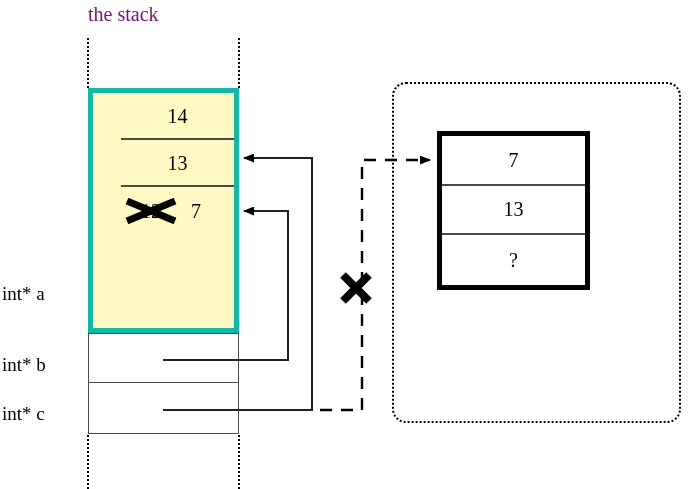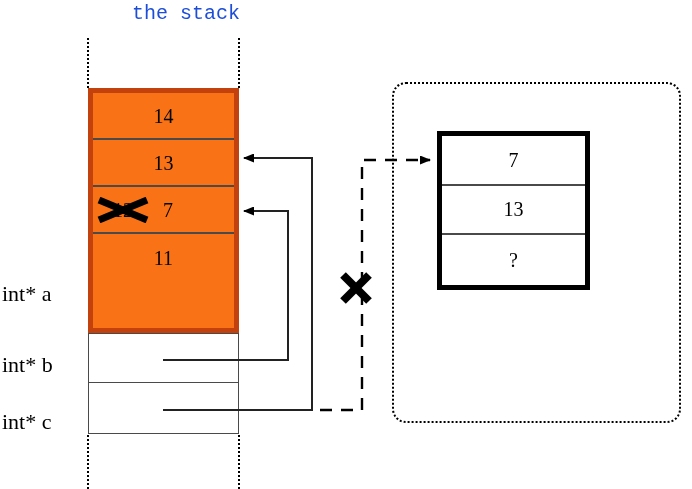--- a/index.html
+++ b/index.html
@@ -7,47 +7,48 @@
   #root{
     position:relative;
     width:692px;height:489px;
     background:#ffffff;
     font-family:"Liberation Serif", serif;
     color:#000000;
     overflow:hidden;
   }
   .ttl{
     position:absolute;
-    font-family:Liberation Mono, monospace;
+    font-family:Liberation Serif, serif;
     font-size:20px;
     line-height:20px;
-    color:#1d4ed8;
+    color:#701a75;
     white-space:nowrap;
-    text-align:right;
+    text-align:left;
   }
   #stack-title{left:88px;top:4px;width:152px;}
   #heap-title{left:437px;top:4px;width:154px;}
 
   .vlabel{
     position:absolute;
     left:2px;
     font-family:"Liberation Serif", serif;
-    font-size:22px;
+    font-size:19px;
     line-height:19px;
     white-space:nowrap;
   }
 
   
   #stack-box{
     position:absolute;
     left:88px;top:88px;
     width:151px;height:245px;
-    border:5px solid #c2410c;
-    box-sizing:border-box;
-    background:#f97316;
+    border:5px solid #14b8a6;
+    box-sizing:border-box;
+    background:#fef9c3;
+    padding-left:28px;
   }
   #stack-box .cell{
     position:relative;
     box-sizing:border-box;
     height:47px;
     border-bottom:2px solid #4a4a4a;
     display:flex;
     align-items:center;
     justify-content:center;
     font-size:20px;
@@ -150,33 +151,30 @@
     <div class="cell struck">
       <span class="struck-old">
         <span>12</span>
         <svg class="xmark-small" viewBox="0 0 54 26">
           <line x1="3" y1="3" x2="51" y2="23" stroke="#000" stroke-width="7" stroke-linecap="butt"></line>
           <line x1="3" y1="23" x2="51" y2="3" stroke="#000" stroke-width="7" stroke-linecap="butt"></line>
         </svg>
       </span>
       <span class="struck-new">7</span>
     </div>
-    <div class="cell">
-      <span>11</span>
-    </div>
   </div>
 
   <div id="ptr-box">
     <div class="pcell"></div>
     <div class="pcell"></div>
   </div>
 
   <div class="vlabel" style="top:284px;">int* a</div>
   <div class="vlabel" style="top:355px;text-align:right;">int* b</div>
-  <div class="vlabel" style="top:404px;margin-top:8px;">int* c</div>
+  <div class="vlabel" style="top:404px;">int* c</div>
 
   <div id="heap-region"></div>
 
   <div id="heap-box">
     <div class="cell">
       <span>7</span>
     </div>
     <div class="cell">
       <span>13</span>
     </div>

